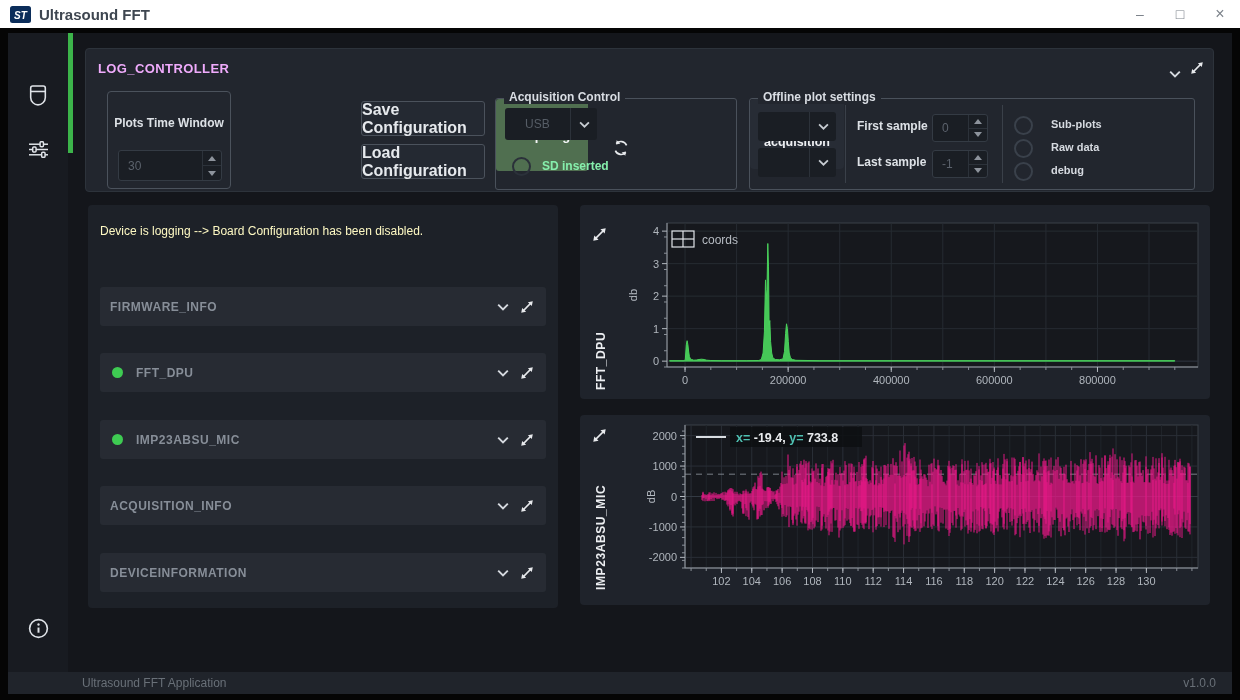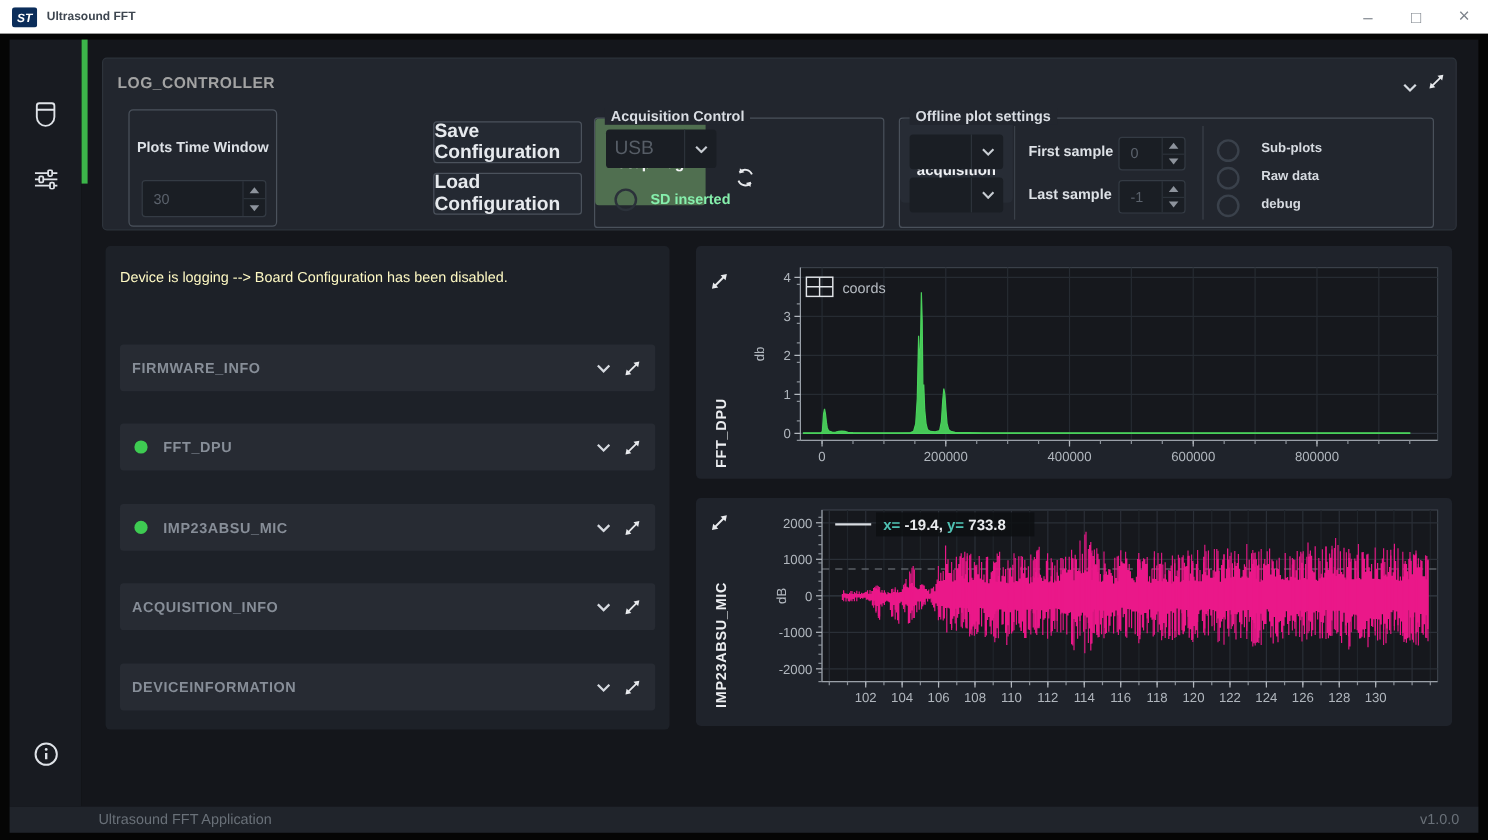--- a/index.html
+++ b/index.html
@@ -3,40 +3,40 @@
 <meta charset="utf-8">
 <style>
   html,body{margin:0;padding:0;}
   body{width:1240px;height:700px;background:#050505;position:relative;overflow:hidden;
        font-family:"Liberation Sans",sans-serif;-webkit-font-smoothing:antialiased;}
   .abs{position:absolute;}
 
   
   #titlebar{left:0;top:0;width:1240px;height:28px;background:#ffffff;display:flex;align-items:center;}
   #st-logo{width:21px;height:17px;margin-left:10px;}
-  #win-title{margin-left:8px;font-size:10px;font-weight:600;color:#3e4650;}
+  #win-title{margin-left:8px;font-size:15px;font-weight:600;color:#3e4650;}
   #win-controls{margin-left:auto;display:flex;align-items:center;height:100%;}
   .win-btn{width:40px;height:100%;display:flex;align-items:center;justify-content:center;
            color:#7d838b;font-size:14px;cursor:default;}
 
   
   #sidebar{left:8px;top:33px;width:60px;height:639px;background:#181b21;}
   #main-bg{left:68px;top:33px;width:1164px;height:639px;background:#14161b;}
   #active-indicator{left:68px;top:33px;width:5px;height:120px;background:#3cb44a;}
   .side-icon{position:absolute;left:0;width:60px;display:flex;justify-content:center;}
   #side-board{top:52px;} #side-tune{top:108px;} #side-info{top:585px;}
 
   
   #footer{left:8px;top:672px;width:1224px;height:22px;background:#20242b;
           display:flex;align-items:center;font-size:12px;color:#697078;}
   #footer-app{padding-left:74px;} #footer-ver{margin-left:auto;padding-right:16px;}
 
   
   #logpanel{left:85px;top:48px;width:1127px;height:142px;background:#22262e;border:1px solid #2d333b;border-radius:4px;}
-  #logpanel-title{left:12px;top:12px;font-size:13px;font-weight:bold;color:#a3a3a3;letter-spacing:.4px;}
+  #logpanel-title{left:12px;top:12px;font-size:13px;font-weight:bold;color:#f0abfc;letter-spacing:.4px;}
   #logpanel-chevron{left:1083px;top:15px;} #logpanel-expand{left:1104px;top:12px;}
 
   .group-box{position:absolute;border:1px solid #4b525c;border-radius:4px;}
   #ptw-group{left:21px;top:42px;width:122px;height:96px;}
   #ptw-label{left:0;top:24px;width:122px;text-align:center;font-size:12px;font-weight:600;color:#dde1e6;}
   .spinner{position:absolute;background:#1a1e24;border:1px solid #343b44;border-radius:3px;display:flex;}
   .spin-val{flex:1;display:flex;align-items:center;padding-left:9px;font-size:12px;color:#5b626c;}
   .spin-btns{width:18px;border-left:1px solid #2c323a;display:flex;flex-direction:column;}
   .spin-btns div{flex:1;display:flex;align-items:center;justify-content:center;}
   .spin-btns div:first-child{border-bottom:1px solid #2c323a;}
@@ -47,21 +47,21 @@
   .cfg-btn{position:absolute;left:275px;width:122px;height:33px;background:#242932;border:1px solid #4b525c;
            border-radius:3px;display:flex;align-items:center;justify-content:center;
            font-size:16px;font-weight:600;color:#e6e9ed;}
   #save-btn{top:52px;} #load-btn{top:95px;}
 
   .fieldset{position:absolute;border:1px solid #4a515b;border-radius:3px;}
   .fieldset-legend{position:absolute;top:-9px;left:8px;background:#22262e;padding:0 5px;
                    font-size:12px;font-weight:600;color:#d9dde3;}
   #acq-group{left:409px;top:49px;width:240px;height:90px;}
   .dropdown{position:absolute;background:#1a1e24;border-radius:3px;display:flex;}
-  .dd-val{flex:1;display:flex;align-items:center;padding-left:7px;font-size:16px;color:#565d66;}
+  .dd-val{flex:1;display:flex;align-items:center;padding-left:20px;font-size:12px;color:#565d66;}
   .dd-arrow{width:26px;border-left:1px solid #2c323a;display:flex;align-items:center;justify-content:center;}
   #usb-dd{left:9px;top:9px;width:92px;height:32px;}
   #refresh-icon{left:116px;top:40px;}
   .radio{position:absolute;width:15px;height:15px;border-radius:50%;border:2px solid #3a414b;}
   #sd-radio{left:16px;top:58px;border-color:#2b313a;}
   #sd-label{left:46px;top:60px;font-size:12px;font-weight:600;color:#86efac;}
   #stop-btn{left:140px;top:9px;width:92px;height:72px;background:#506f50;border-radius:3px;
             display:flex;align-items:center;justify-content:center;font-size:13px;font-weight:bold;color:#f2f4f5;}
 
   #off-group{left:663px;top:49px;width:444px;height:90px;}

